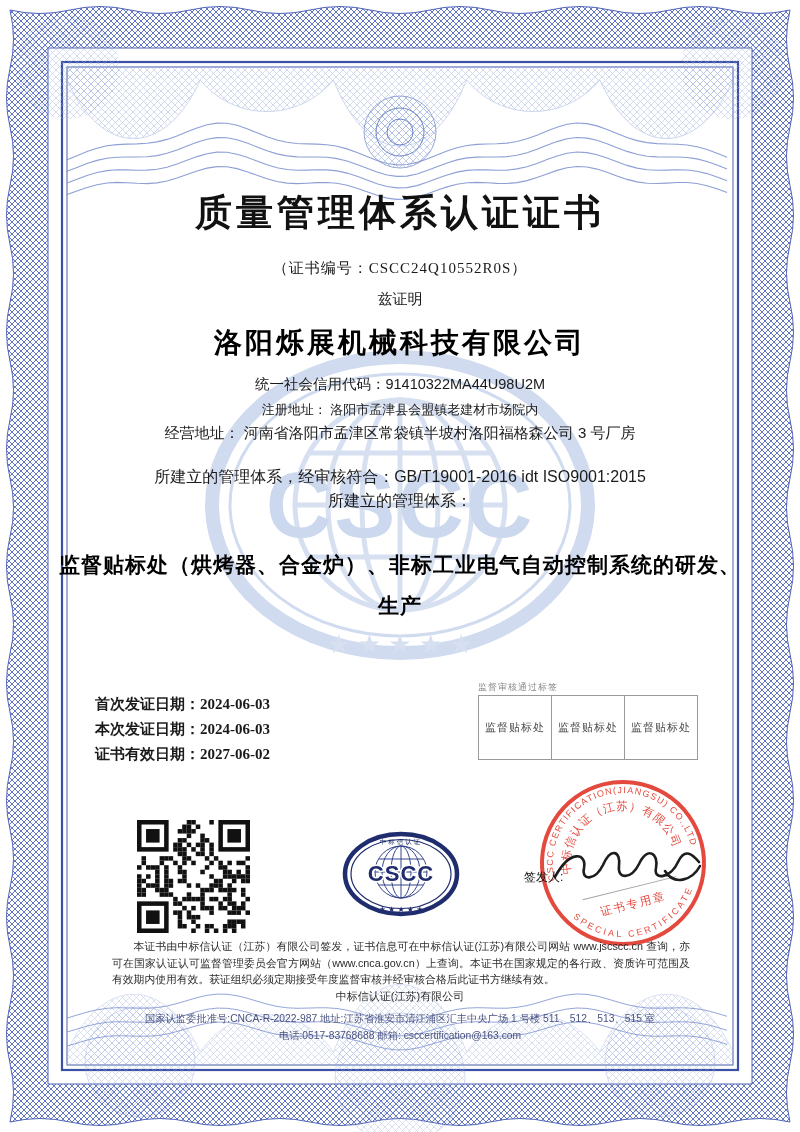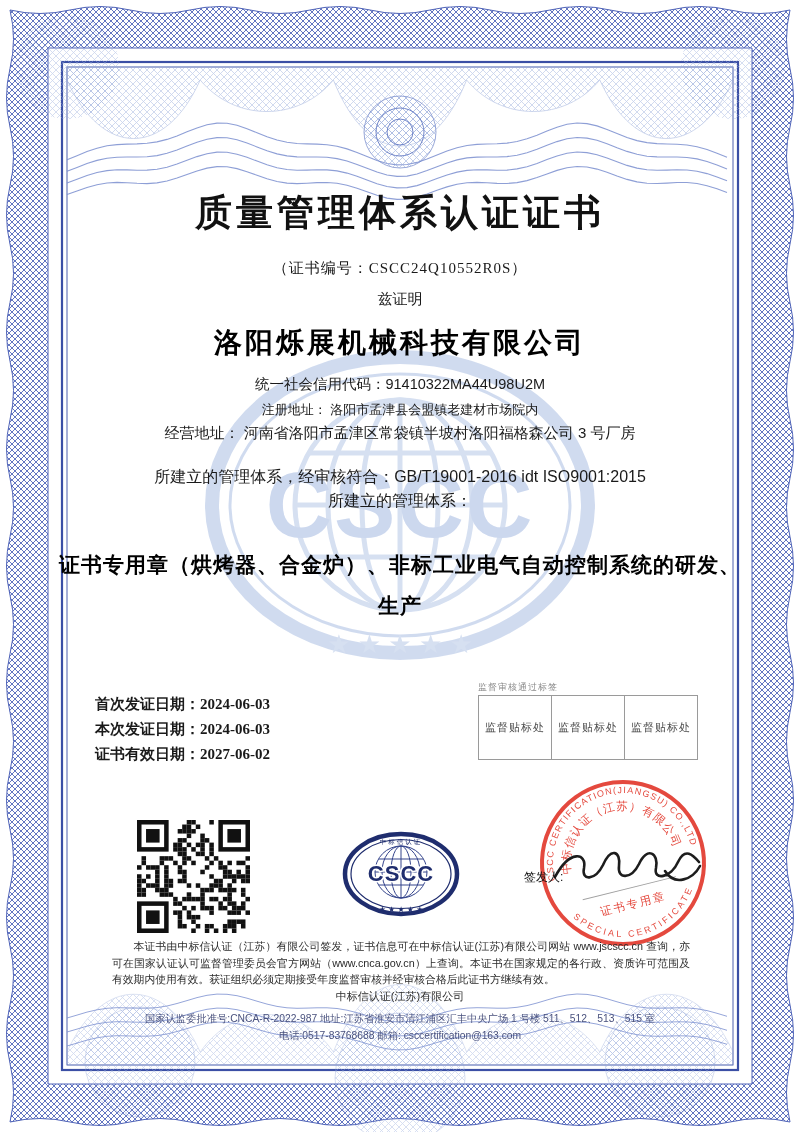--- a/index.html
+++ b/index.html
@@ -94,21 +94,21 @@
 
   <div class="c title serif z1">质量管理体系认证证书</div>
   <div class="c certno serif z1">（证书编号：CSCC24Q10552R0S）</div>
   <div class="c company serif z1">洛阳烁展机械科技有限公司</div>
   <div class="c hereby serif z1">兹证明</div>
   <div class="c credit z1">统一社会信用代码：91410322MA44U98U2M</div>
   <div class="c addr1 z1">注册地址：  洛阳市孟津县会盟镇老建材市场院内</div>
   <div class="c addr2 z1">经营地址：  河南省洛阳市孟津区常袋镇半坡村洛阳福格森公司 3 号厂房</div>
   <div class="c standard z1">所建立的管理体系，经审核符合：GB/T19001-2016 idt ISO9001:2015</div>
   <div class="c scopelabel z1">所建立的管理体系：</div>
-  <div class="c scope1 z1">证书专用章（烘烤器、合金炉）、非标工业电气自动控制系统的研发、</div>
+  <div class="c scope1 z1">监督贴标处（烘烤器、合金炉）、非标工业电气自动控制系统的研发、</div>
   <div class="c scope2 z1">生产</div>
 
   <div class="abs dates serif z1">
     <div>首次发证日期：2024-06-03</div>
     <div>本次发证日期：2024-06-03</div>
     <div>证书有效日期：2027-06-02</div>
   </div>
 
   <div class="abs sup-header z1">监督审核通过标签</div>
   <div class="abs sup-table z1">

